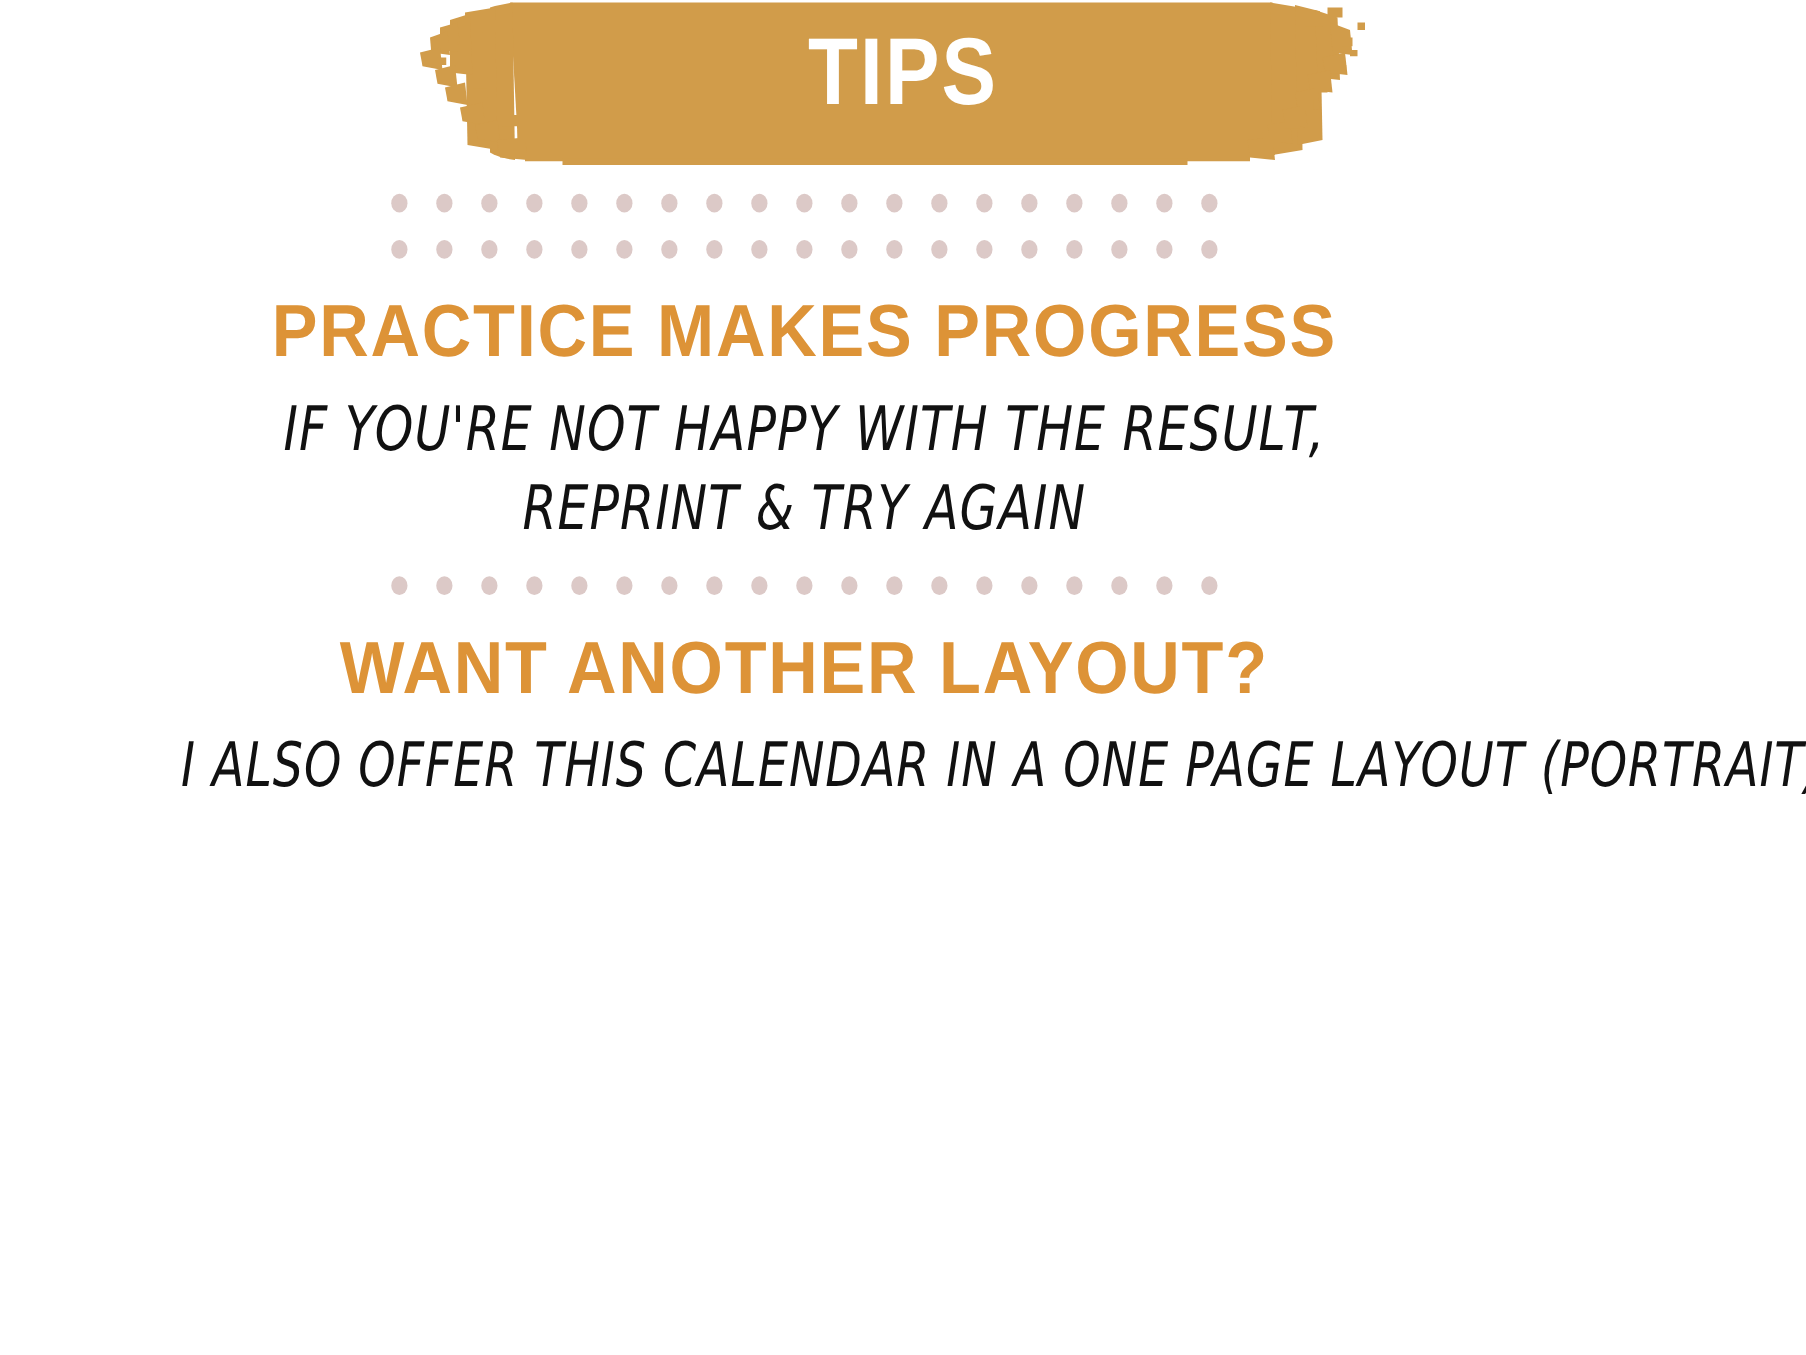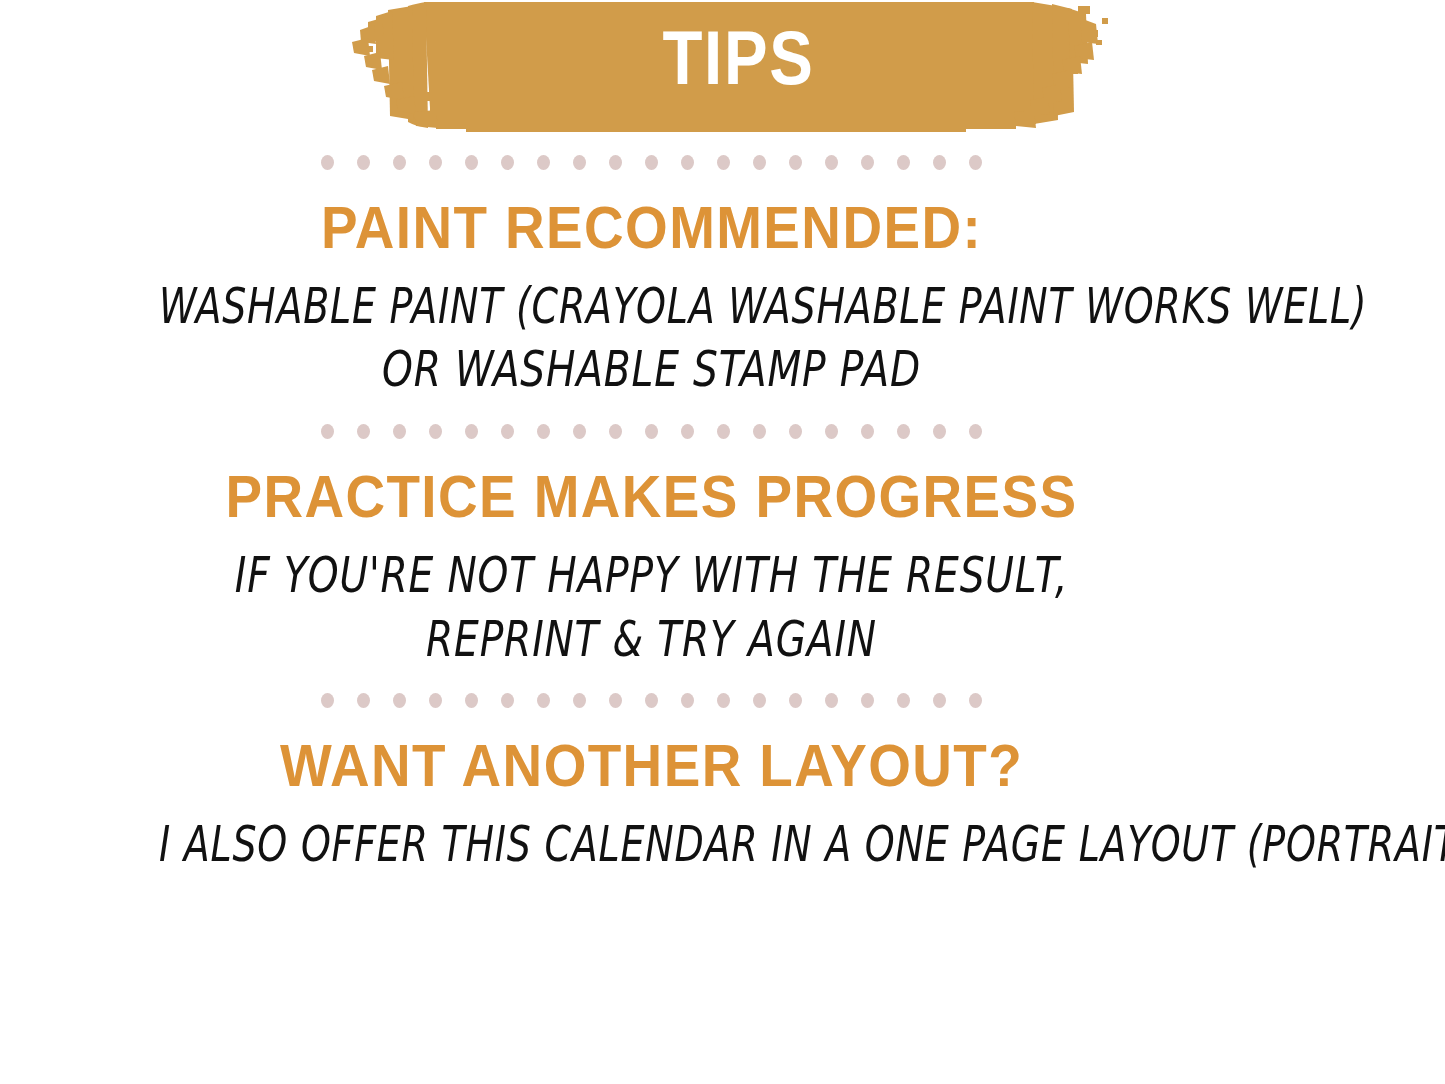--- a/index.html
+++ b/index.html
@@ -14,21 +14,20 @@
     font-family: "Liberation Sans", sans-serif;
     position: relative;
   }
 
   .page {
     position: relative;
     width: 1287px;
     height: 1084px;
     background: #ffffff;
     box-sizing: border-box;
-    padding-left: 16px;
   }
 
   
   .banner-wrap {
     position: relative;
     width: 1445px;
     height: 133px;
   }
   .banner-svg {
     position: absolute;
@@ -190,25 +189,20 @@
     <span class="dot"></span>
     <span class="dot"></span>
     <span class="dot"></span>
     <span class="dot"></span>
     <span class="dot"></span>
     <span class="dot"></span>
     <span class="dot"></span>
     <span class="dot"></span>
   </div>
 
-  <div class="section">
-    <div class="tip-heading sp-head">PAINT RECOMMENDED:</div>
-    <div class="tip-body b-long sp-body">WASHABLE PAINT (CRAYOLA WASHABLE PAINT WORKS WELL)</div>
-    <div class="tip-body">OR WASHABLE STAMP PAD</div>
-  </div>
 
   <div class="divider sp-div">
     <span class="dot"></span>
     <span class="dot"></span>
     <span class="dot"></span>
     <span class="dot"></span>
     <span class="dot"></span>
     <span class="dot"></span>
     <span class="dot"></span>
     <span class="dot"></span>

